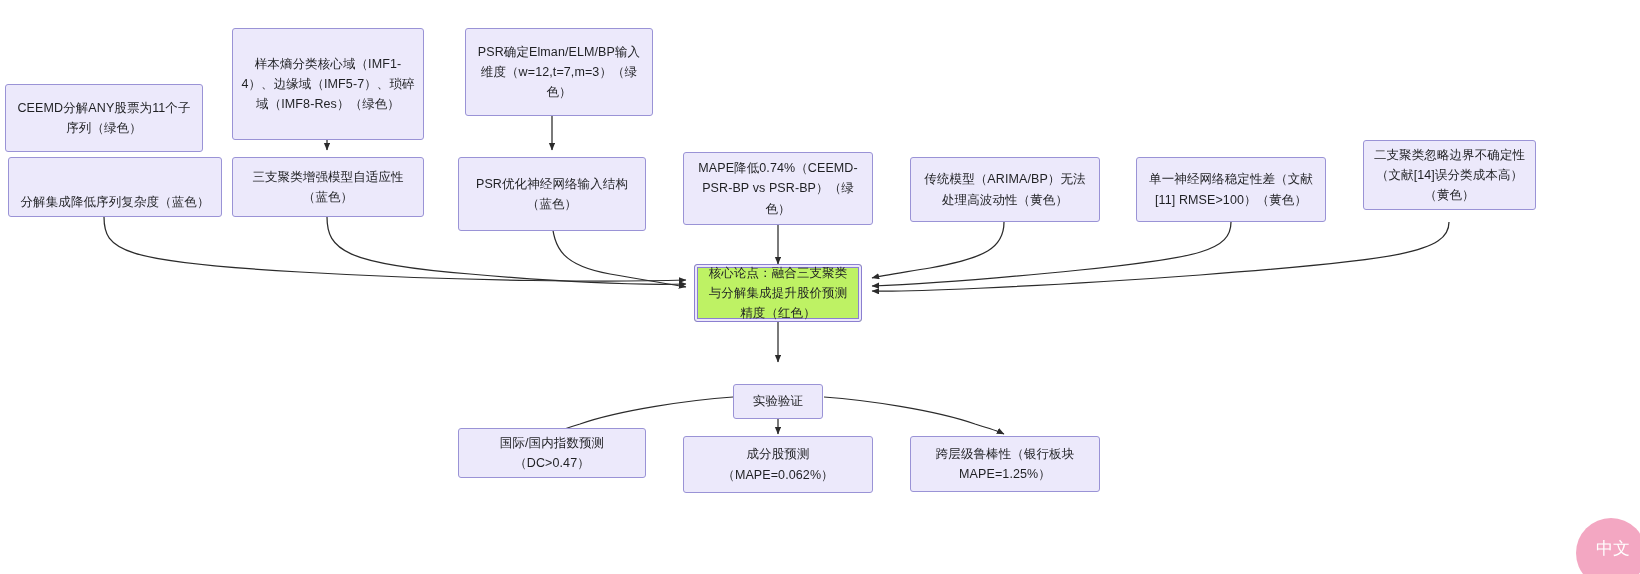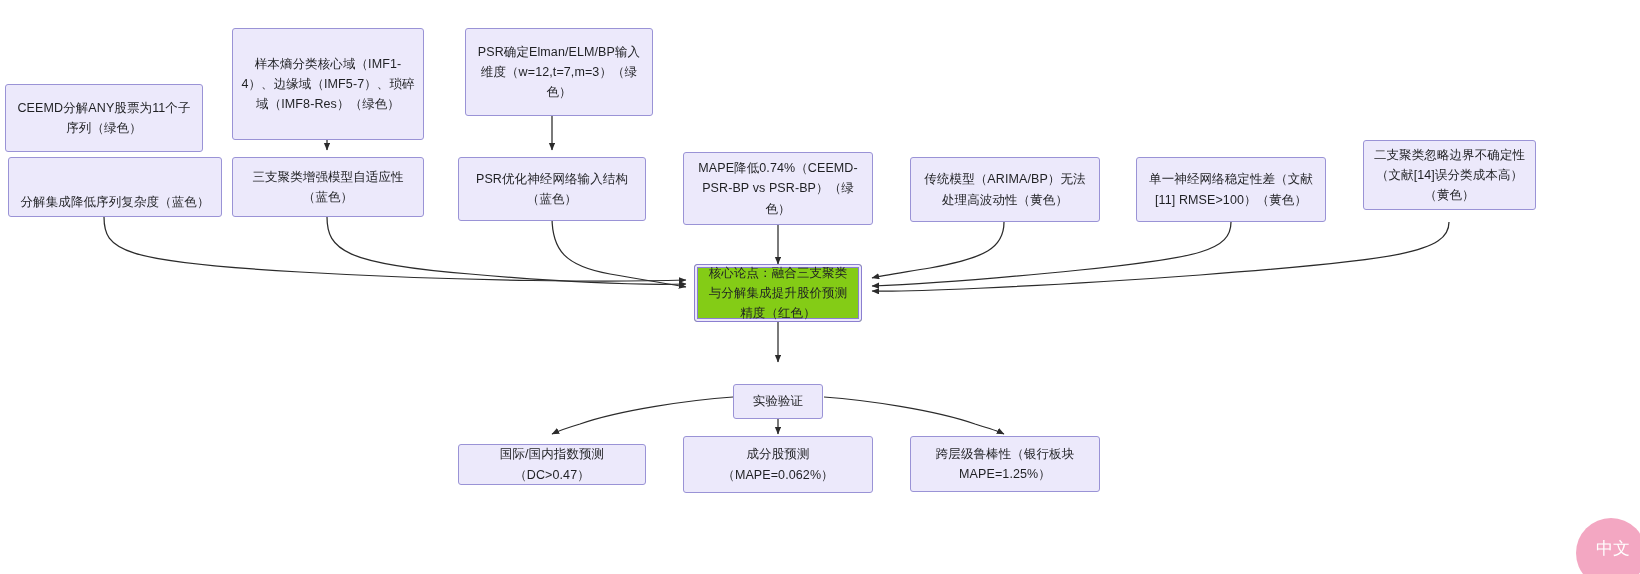--- a/index.html
+++ b/index.html
@@ -23,21 +23,21 @@
     font-size:12.5px;
     line-height:1.62;
     letter-spacing:.1px;
     padding:4px 8px;
     z-index:2;
   }
   .node .txt{display:block;white-space:pre-line;}
   .node.core{
     border:1px double #8b7fd0;
     box-shadow:0 0 0 2px #ece9fb inset, 0 0 0 3px #8b7fd0 inset;
-    background:#84cc16;
+    background:#bef264;
     font-size:12.5px;
   }
   .watermark{
     position:absolute;
     right:-6px;bottom:-14px;
     width:70px;height:70px;
     border-radius:50%;
     background:#f3a7c2;
     display:flex;align-items:center;justify-content:center;
     color:#ffffff;
@@ -98,21 +98,21 @@
   </div>
 
   <div class="node" style="left:8px;top:157px;width:214px;height:60px;align-items:flex-end;">
     <span class="txt">分解集成降低序列复杂度（蓝色）</span>
   </div>
 
   <div class="node" style="left:232px;top:157px;width:192px;height:60px;">
     <span class="txt">三支聚类增强模型自适应性（蓝色）</span>
   </div>
 
-  <div class="node" style="left:458px;top:157px;width:188px;height:64px;">
+  <div class="node" style="left:458px;top:157px;width:188px;height:74px;">
     <span class="txt">PSR优化神经网络输入结构（蓝色）</span>
   </div>
 
   <div class="node" style="left:683px;top:152px;width:190px;height:73px;">
     <span class="txt">MAPE降低0.74%（CEEMD-PSR-BP vs PSR-BP）（绿色）</span>
   </div>
 
   <div class="node" style="left:910px;top:157px;width:190px;height:65px;">
     <span class="txt">传统模型（ARIMA/BP）无法处理高波动性（黄色）</span>
   </div>
@@ -126,21 +126,21 @@
   </div>
 
   <div class="node core" style="left:694px;top:264px;width:168px;height:58px;">
     <span class="txt">核心论点：融合三支聚类与分解集成提升股价预测精度（红色）</span>
   </div>
 
   <div class="node" style="left:733px;top:384px;width:90px;height:35px;">
     <span class="txt">实验验证</span>
   </div>
 
-  <div class="node" style="left:458px;top:444px;width:188px;height:41px;">
+  <div class="node" style="left:458px;top:428px;width:188px;height:50px;">
     <span class="txt">国际/国内指数预测（DC&gt;0.47）</span>
   </div>
 
   <div class="node" style="left:683px;top:436px;width:190px;height:57px;">
     <span class="txt">成分股预测（MAPE=0.062%）</span>
   </div>
 
   <div class="node" style="left:910px;top:436px;width:190px;height:56px;">
     <span class="txt">跨层级鲁棒性（银行板块 MAPE=1.25%）</span>
   </div>

